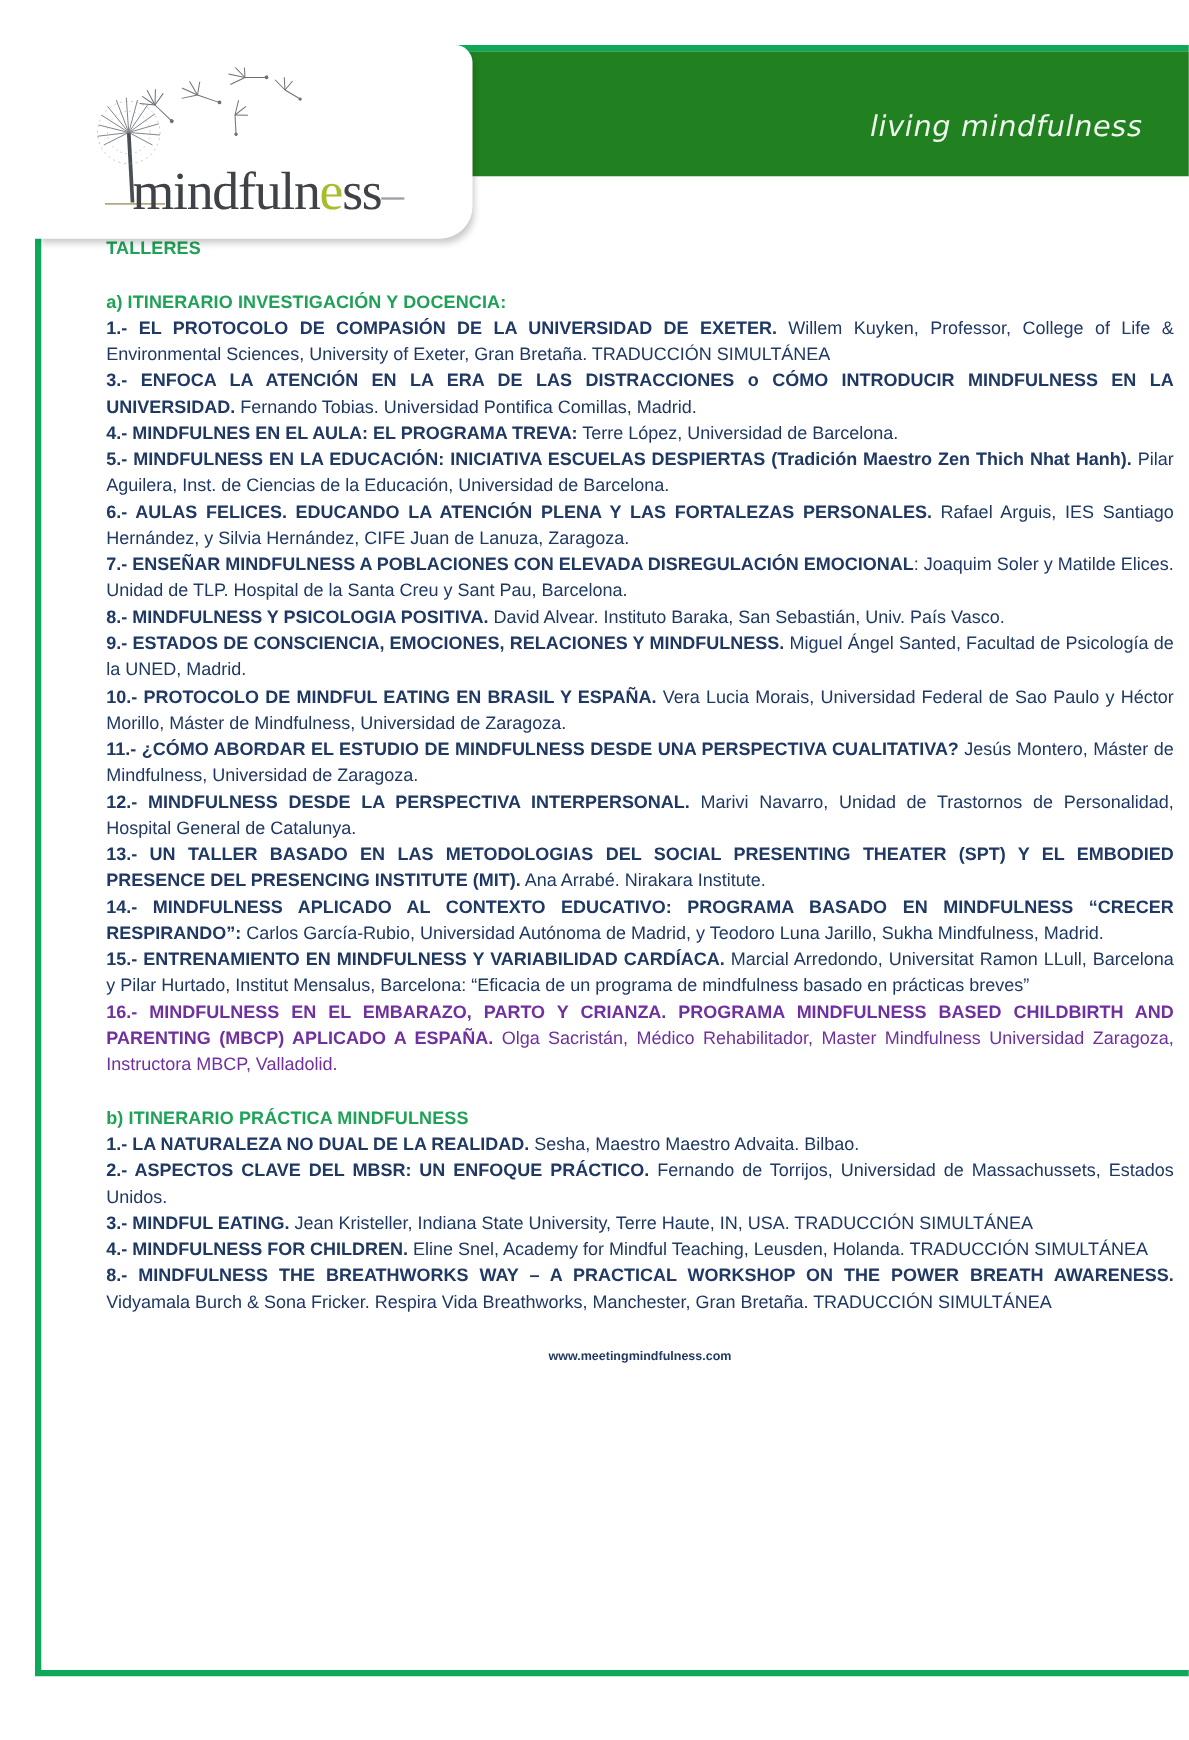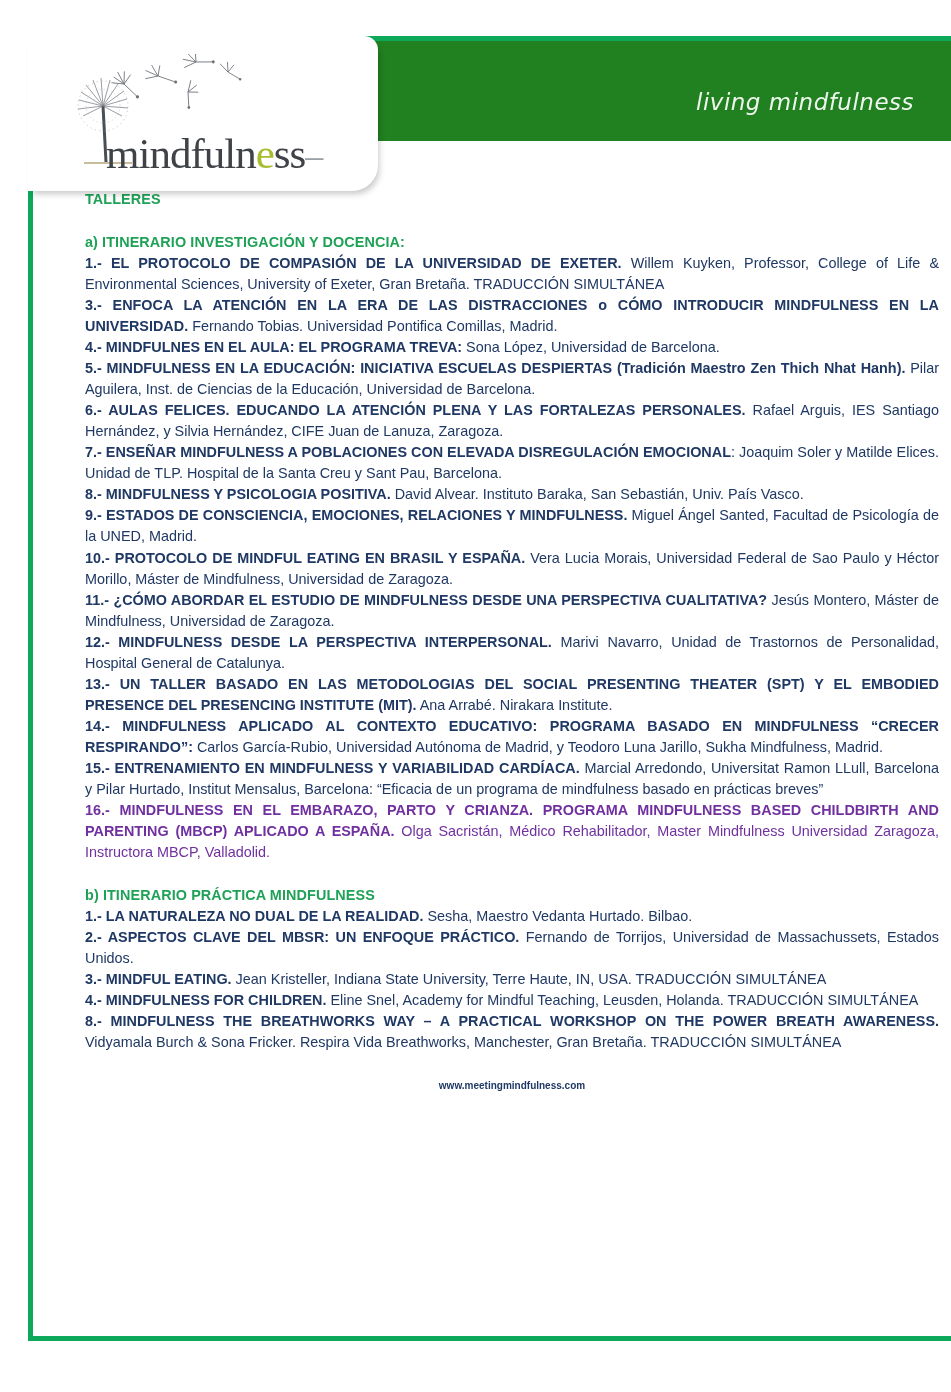--- a/index.html
+++ b/index.html
@@ -268,40 +268,40 @@
 
   <div id="content">
 
     <div class="sec-head">TALLERES</div>
     <div class="gap-md"></div>
 
     <div class="sec-head">a) ITINERARIO INVESTIGACIÓN Y DOCENCIA:</div>
 
     <p class="item"><b>1.- EL PROTOCOLO DE COMPASIÓN DE LA UNIVERSIDAD DE EXETER.</b><span> Willem Kuyken, Professor, College of Life &amp; Environmental Sciences, University of Exeter, Gran Bretaña. TRADUCCIÓN SIMULTÁNEA</span></p>
     <p class="item"><b>3.- ENFOCA LA ATENCIÓN EN LA ERA DE LAS DISTRACCIONES o CÓMO INTRODUCIR MINDFULNESS EN LA UNIVERSIDAD.</b><span> Fernando Tobias. Universidad Pontifica Comillas, Madrid.</span></p>
-    <p class="item"><b>4.- MINDFULNES EN EL AULA: EL PROGRAMA TREVA:</b><span> Sona López, Universidad de Barcelona.</span></p>
+    <p class="item"><b>4.- MINDFULNES EN EL AULA: EL PROGRAMA TREVA:</b><span> Terre López, Universidad de Barcelona.</span></p>
     <p class="item"><b>5.- MINDFULNESS EN LA EDUCACIÓN: INICIATIVA ESCUELAS DESPIERTAS (Tradición Maestro Zen Thich Nhat Hanh).</b><span> Pilar Aguilera, Inst. de Ciencias de la Educación, Universidad de Barcelona.</span></p>
     <p class="item"><b>6.- AULAS FELICES. EDUCANDO LA ATENCIÓN PLENA Y LAS FORTALEZAS PERSONALES.</b><span> Rafael Arguis, IES Santiago Hernández, y Silvia Hernández, CIFE Juan de Lanuza, Zaragoza.</span></p>
     <p class="item"><b>7.- ENSEÑAR MINDFULNESS A POBLACIONES CON ELEVADA DISREGULACIÓN EMOCIONAL</b><span>: Joaquim Soler y Matilde Elices. Unidad de TLP. Hospital de la Santa Creu y Sant Pau, Barcelona.</span></p>
     <p class="item"><b>8.- MINDFULNESS Y PSICOLOGIA POSITIVA.</b><span> David Alvear. Instituto Baraka, San Sebastián, Univ. País Vasco.</span></p>
     <p class="item"><b>9.- ESTADOS DE CONSCIENCIA, EMOCIONES, RELACIONES Y MINDFULNESS.</b><span> Miguel Ángel Santed, Facultad de Psicología de la UNED, Madrid.</span></p>
     <p class="item"><b>10.- PROTOCOLO DE MINDFUL EATING EN BRASIL Y ESPAÑA.</b><span> Vera Lucia Morais, Universidad Federal de Sao Paulo y Héctor Morillo, Máster de Mindfulness, Universidad de Zaragoza.</span></p>
     <p class="item"><b>11.- ¿CÓMO ABORDAR EL ESTUDIO DE MINDFULNESS DESDE UNA PERSPECTIVA CUALITATIVA?</b><span> Jesús Montero, Máster de Mindfulness, Universidad de Zaragoza.</span></p>
     <p class="item"><b>12.- MINDFULNESS DESDE LA PERSPECTIVA INTERPERSONAL.</b><span> Marivi Navarro, Unidad de Trastornos de Personalidad, Hospital General de Catalunya.</span></p>
     <p class="item"><b>13.- UN TALLER BASADO EN LAS METODOLOGIAS DEL SOCIAL PRESENTING THEATER (SPT) Y EL EMBODIED PRESENCE DEL PRESENCING INSTITUTE (MIT).</b><span> Ana Arrabé. Nirakara Institute.</span></p>
     <p class="item"><b>14.- MINDFULNESS APLICADO AL CONTEXTO EDUCATIVO: PROGRAMA BASADO EN MINDFULNESS “CRECER RESPIRANDO”:</b><span> Carlos García-Rubio, Universidad Autónoma de Madrid, y Teodoro Luna Jarillo, Sukha Mindfulness, Madrid.</span></p>
     <p class="item"><b>15.- ENTRENAMIENTO EN MINDFULNESS Y VARIABILIDAD CARDÍACA.</b><span> Marcial Arredondo, Universitat Ramon LLull, Barcelona y Pilar Hurtado, Institut Mensalus, Barcelona: “Eficacia de un programa de mindfulness basado en prácticas breves”</span></p>
 
     <p class="item purple"><b>16.- MINDFULNESS EN EL EMBARAZO, PARTO Y CRIANZA. PROGRAMA MINDFULNESS BASED CHILDBIRTH AND PARENTING (MBCP) APLICADO A ESPAÑA.</b><span> Olga Sacristán, Médico Rehabilitador, Master Mindfulness Universidad Zaragoza, Instructora MBCP,  Valladolid.</span></p>
 
     <div class="gap-md"></div>
 
     <div class="sec-head">b) ITINERARIO PRÁCTICA MINDFULNESS</div>
 
-    <p class="item"><b>1.- LA NATURALEZA NO DUAL DE LA REALIDAD.</b><span> Sesha, Maestro Vedanta Hurtado. Bilbao.</span></p>
+    <p class="item"><b>1.- LA NATURALEZA NO DUAL DE LA REALIDAD.</b><span> Sesha, Maestro Maestro Advaita. Bilbao.</span></p>
     <p class="item"><b>2.- ASPECTOS CLAVE DEL MBSR: UN ENFOQUE PRÁCTICO.</b><span> Fernando de Torrijos, Universidad de Massachussets, Estados Unidos.</span></p>
     <p class="item"><b>3.- MINDFUL EATING.</b><span> Jean Kristeller, Indiana State University, Terre Haute, IN, USA. TRADUCCIÓN SIMULTÁNEA</span></p>
     <p class="item"><b>4.- MINDFULNESS FOR CHILDREN.</b><span> Eline Snel, Academy for Mindful Teaching, Leusden, Holanda. TRADUCCIÓN SIMULTÁNEA</span></p>
     <p class="item"><b>8.- MINDFULNESS THE BREATHWORKS WAY – A PRACTICAL WORKSHOP ON THE POWER BREATH AWARENESS.</b><span> Vidyamala Burch &amp; Sona Fricker. Respira Vida Breathworks, Manchester, Gran Bretaña. TRADUCCIÓN SIMULTÁNEA</span></p>
 
     <div id="footer">www.meetingmindfulness.com</div>
   </div>
 </div>
 
 </body></html>

